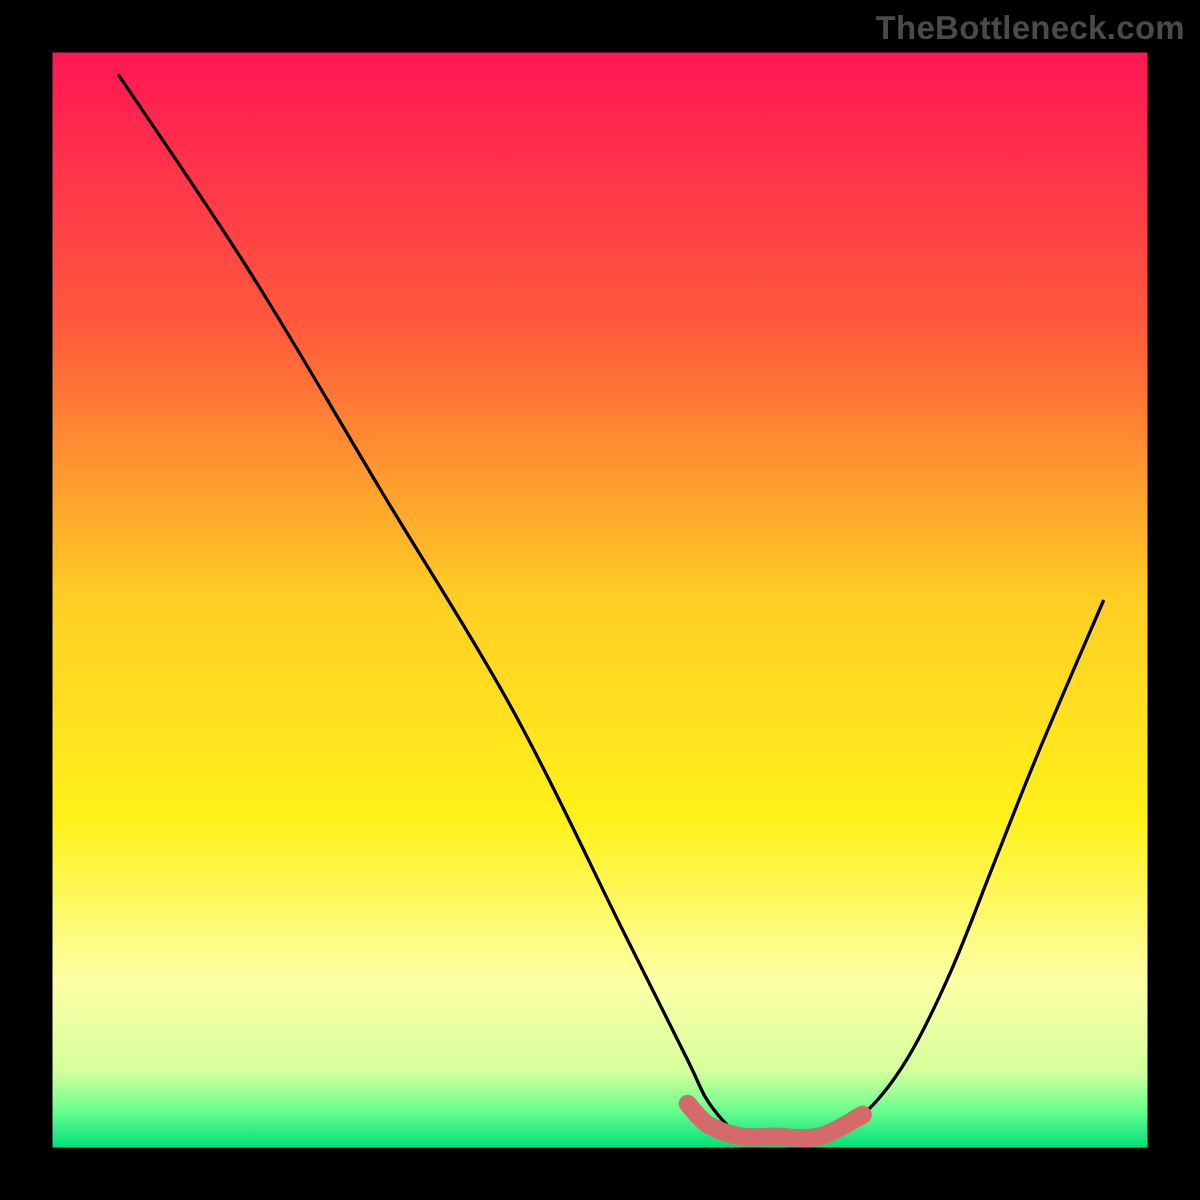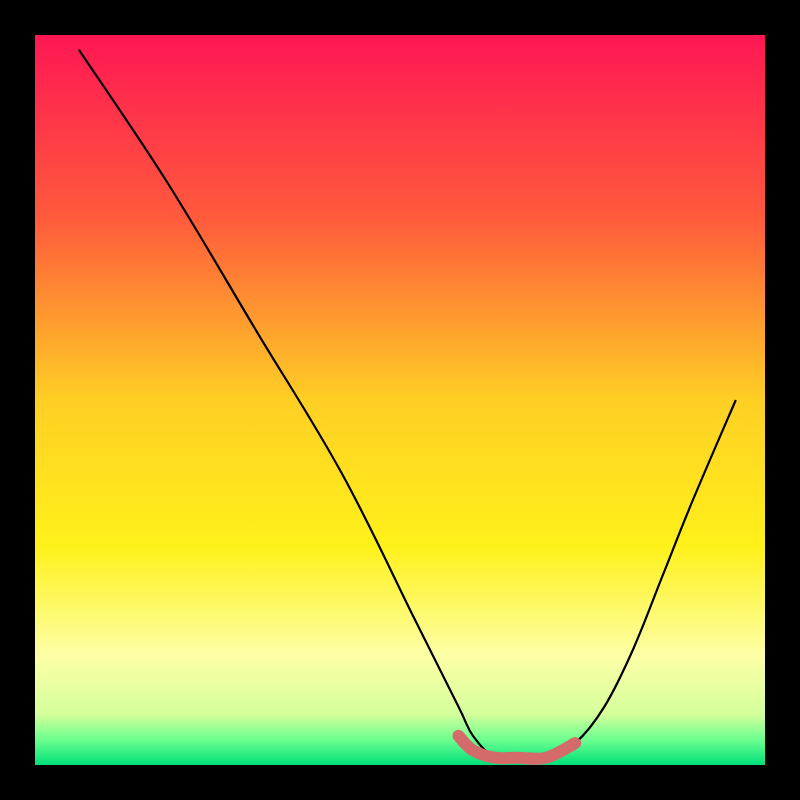--- a/index.html
+++ b/index.html
@@ -30,20 +30,21 @@
   svg {
     position: absolute;
     top: 0;
     left: 0;
   }
 </style>
 </head>
 <body>
 
 <div class="frame">
+  <div class="watermark">TheBottleneck.com</div>
 
   <svg id="plot" width="800" height="800">
     <defs>
       <linearGradient id="bg-grad" x1="0" y1="0" x2="0" y2="1">
           <stop offset="0%" stop-color="#ff1754"></stop>
           <stop offset="25%" stop-color="#ff5a3c"></stop>
           <stop offset="50%" stop-color="#ffcf24"></stop>
           <stop offset="70%" stop-color="#fff11a"></stop>
           <stop offset="85%" stop-color="#fdffa6"></stop>
           <stop offset="93%" stop-color="#d5ff9c"></stop>

